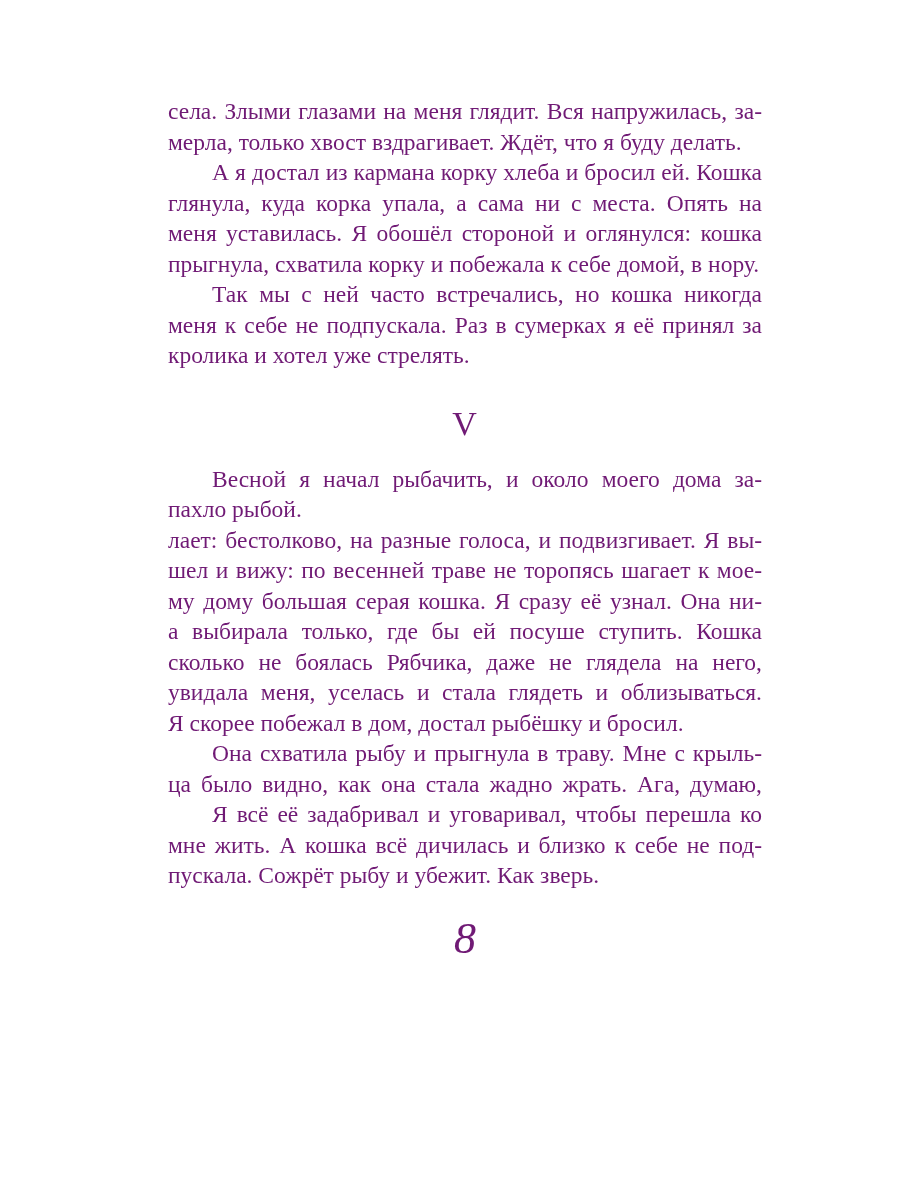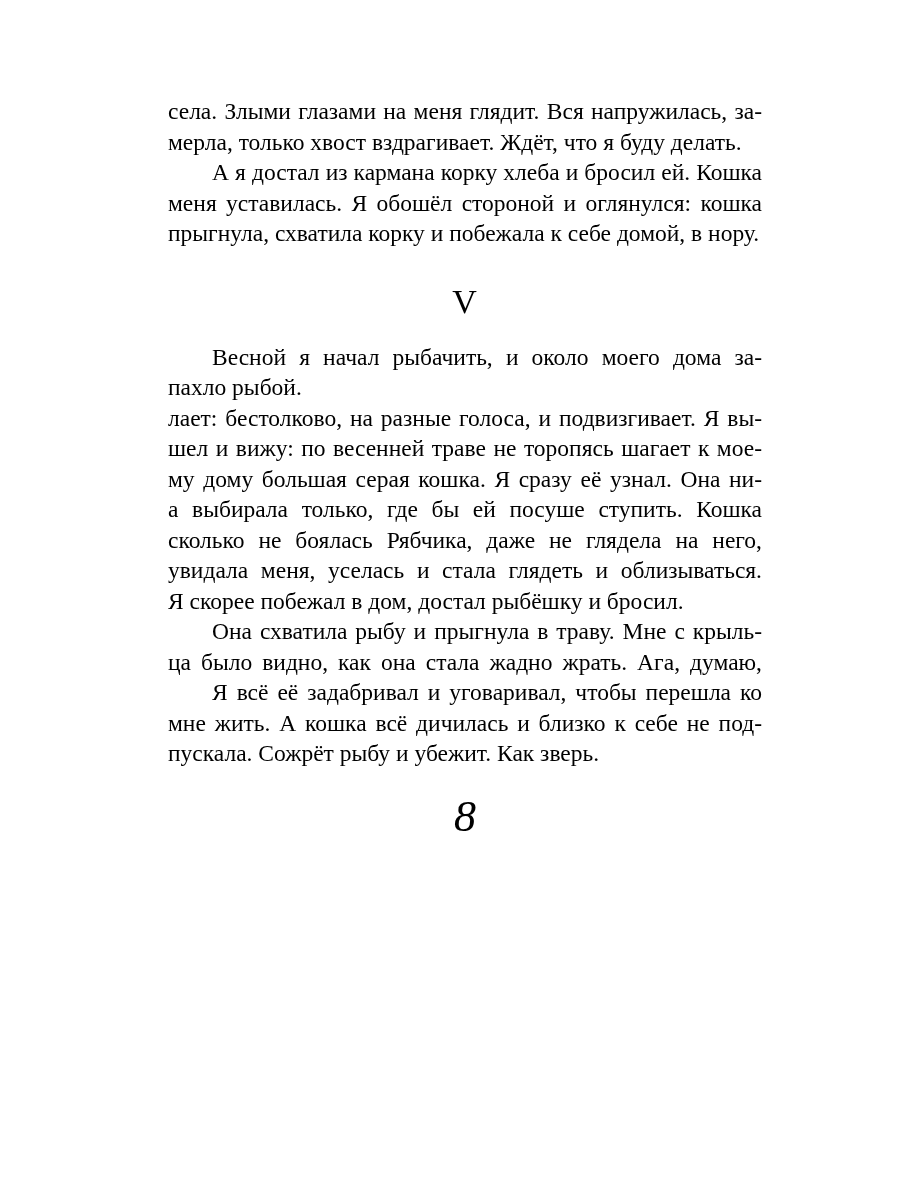--- a/index.html
+++ b/index.html
@@ -7,21 +7,21 @@
     padding: 0;
     background: #ffffff;
   }
   .page {
     position: relative;
     width: 900px;
     height: 1200px;
     background: #ffffff;
     overflow: hidden;
     font-family: "Liberation Serif", "DejaVu Serif", serif;
-    color: #000000;
+    color: #701a75;
   }
   .text-column {
     position: absolute;
     left: 168px;
     top: 96px;
     width: 594px;
   }
   .paragraph {
     margin: 0;
     padding: 0;
@@ -61,22 +61,28 @@
 
 <div class="page">
   <main class="text-column">
     <div id="blocks">
         <div class="paragraph">
           <div class="line">села. Злыми глазами на меня глядит. Вся напружилась, за-</div>
           <div class="line para-end">мерла, только хвост вздрагивает. Ждёт, что я буду делать.</div>
         </div>
         <div class="paragraph">
           <div class="line indent">А я достал из кармана корку хлеба и бросил ей. Кошка</div>
+          <div class="line">глянула, куда корка упала, а сама ни с места. Опять на</div>
           <div class="line">меня уставилась. Я обошёл стороной и оглянулся: кошка</div>
           <div class="line para-end">прыгнула, схватила корку и побежала к себе домой, в нору.</div>
+        </div>
+        <div class="paragraph">
+          <div class="line indent">Так мы с ней часто встречались, но кошка никогда</div>
+          <div class="line">меня к себе не подпускала. Раз в сумерках я её принял за</div>
+          <div class="line para-end">кролика и хотел уже стрелять.</div>
         </div>
         <div class="heading">V</div>
         <div class="paragraph">
           <div class="line indent">Весной я начал рыбачить, и около моего дома за-</div>
           <div class="line para-end">пахло рыбой.</div>
         </div>
         <div class="paragraph">
           <div class="line">лает: бестолково, на разные голоса, и подвизгивает. Я вы-</div>
           <div class="line">шел и вижу: по весенней траве не торопясь шагает к мое-</div>
           <div class="line">му дому большая серая кошка. Я сразу её узнал. Она ни-</div>

